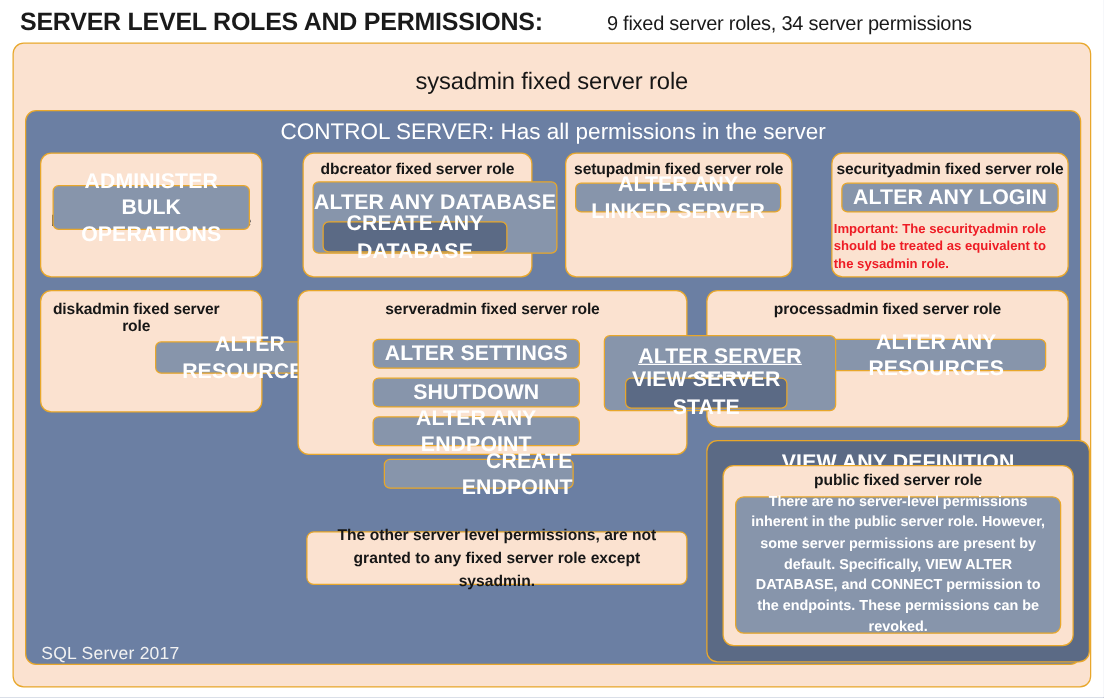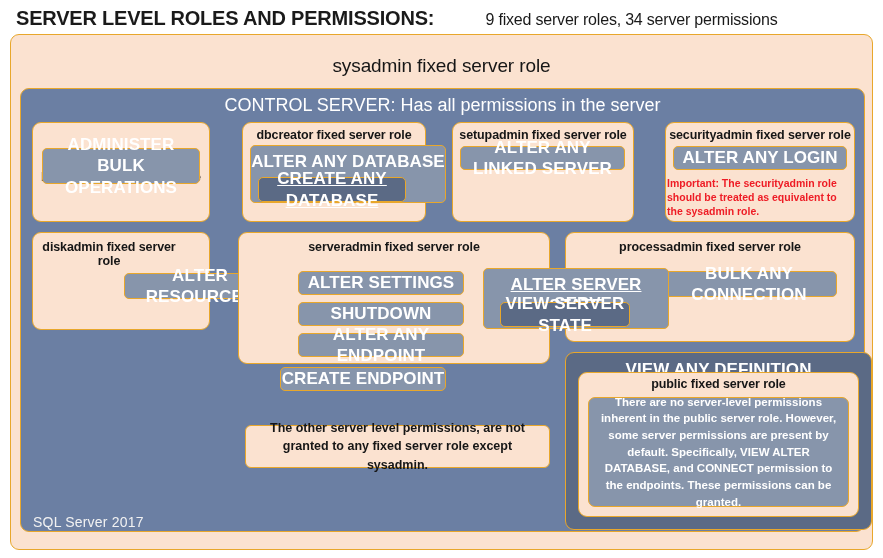--- a/index.html
+++ b/index.html
@@ -66,54 +66,54 @@
 
 <div class="peach" style="left:32px;top:122px;width:178px;height:100px;"></div>
 <div class="role-title" style="left:32px;top:128px;width:178px;margin-top:42px;">bulkadmin fixed server role</div>
 <div class="perm" style="left:42px;top:148px;width:158px;height:36px;">ADMINISTER  BULK OPERATIONS</div>
 
 <div class="peach" style="left:242px;top:122px;width:184px;height:100px;"></div>
 <div class="role-title" style="left:242px;top:128px;width:184px;">dbcreator fixed server role</div>
 <div class="perm" style="left:250px;top:145px;width:196px;height:58px;align-items:flex-start;padding-top:5px;">
   <span>ALTER ANY DATABASE</span>
 </div>
-<div class="perm dark" style="left:258px;top:177px;width:148px;height:25px;text-decoration:underline;">CREATE ANY DATABASE</div>
+<div class="perm dark" style="left:258px;top:177px;width:148px;height:25px;">CREATE ANY DATABASE</div>
 
 <div class="peach" style="left:452px;top:122px;width:182px;height:100px;"></div>
 <div class="role-title" style="left:452px;top:128px;width:182px;">setupadmin fixed server role</div>
 <div class="perm" style="left:460px;top:146px;width:165px;height:24px;">ALTER ANY LINKED SERVER</div>
 
 <div class="peach" style="left:665px;top:122px;width:190px;height:100px;"></div>
 <div class="role-title" style="left:665px;top:128px;width:190px;">securityadmin fixed server role</div>
 <div class="perm" style="left:673px;top:146px;width:174px;height:24px;">ALTER ANY LOGIN</div>
 <div class="redwarn" style="left:667px;top:176px;width:186px;">Important:  The securityadmin role should  be treated as equivalent to the  sysadmin role.</div>
 
 <div class="peach" style="left:32px;top:232px;width:178px;height:98px;"></div>
 <div class="role-title" style="left:32px;top:240px;width:154px;">diskadmin fixed server role</div>
 <div class="perm" style="left:124px;top:273px;width:152px;height:26px;">ALTER RESOURCES</div>
 
 <div class="peach" style="left:238px;top:232px;width:312px;height:132px;"></div>
 <div class="role-title" style="left:238px;top:240px;width:312px;">serveradmin fixed server role</div>
 <div class="perm" style="left:298px;top:271px;width:166px;height:24px;">ALTER SETTINGS</div>
 <div class="perm" style="left:298px;top:302px;width:166px;height:24px;">SHUTDOWN</div>
 <div class="perm" style="left:298px;top:333px;width:166px;height:24px;">ALTER ANY ENDPOINT</div>
-<div class="perm" style="left:280px;top:367px;width:166px;height:24px;text-align:right;">CREATE ENDPOINT</div>
+<div class="perm" style="left:307px;top:367px;width:152px;height:24px;text-align:right;">CREATE ENDPOINT</div>
 
 <div class="peach" style="left:565px;top:232px;width:290px;height:110px;"></div>
 <div class="role-title" style="left:565px;top:240px;width:290px;">processadmin fixed server role</div>
-<div class="perm" style="left:661px;top:271px;width:176px;height:26px;">BULK ANY CONNECTION</div>
+<div class="perm" style="left:661px;top:271px;width:176px;height:26px;">ALTER ANY RESOURCES</div>
 
 <div class="perm" style="left:483px;top:268px;width:186px;height:61px;align-items:flex-start;padding-top:5px;text-decoration:underline;">
   <span>ALTER SERVER STATE</span>
 </div>
 <div class="perm dark" style="left:500px;top:302px;width:130px;height:25px;">VIEW SERVER STATE</div>
 
 <div class="perm dark" style="left:565px;top:352px;width:307px;height:178px;border-radius:9px;
             align-items:flex-start;padding-top:6px;">
   <span>VIEW ANY DEFINITION</span>
 </div>
 <div class="peach" style="left:578px;top:372px;width:281px;height:145px;"></div>
 <div class="role-title" style="left:578px;top:377px;width:281px;">public fixed server role</div>
-<div class="bodytext" style="left:588px;top:397px;width:261px;height:110px;">There are no server-level permissions inherent in the public server role. However, some server permissions are present by default. Specifically, VIEW ALTER DATABASE, and CONNECT permission to the endpoints. These permissions can be granted.</div>
+<div class="bodytext" style="left:588px;top:397px;width:261px;height:110px;">There are no server-level permissions inherent in the public server role. However, some server permissions are present by default. Specifically, VIEW ALTER DATABASE, and CONNECT permission to the endpoints. These permissions can be revoked.</div>
 
 <div class="note" style="left:245px;top:425px;width:305px;height:43px;">The other server level permissions,  are not granted to any fixed server role except sysadmin.</div>
 
 <div id="footer" style="left:33px;top:514px;">SQL Server 2017</div>
 
 </body></html>

